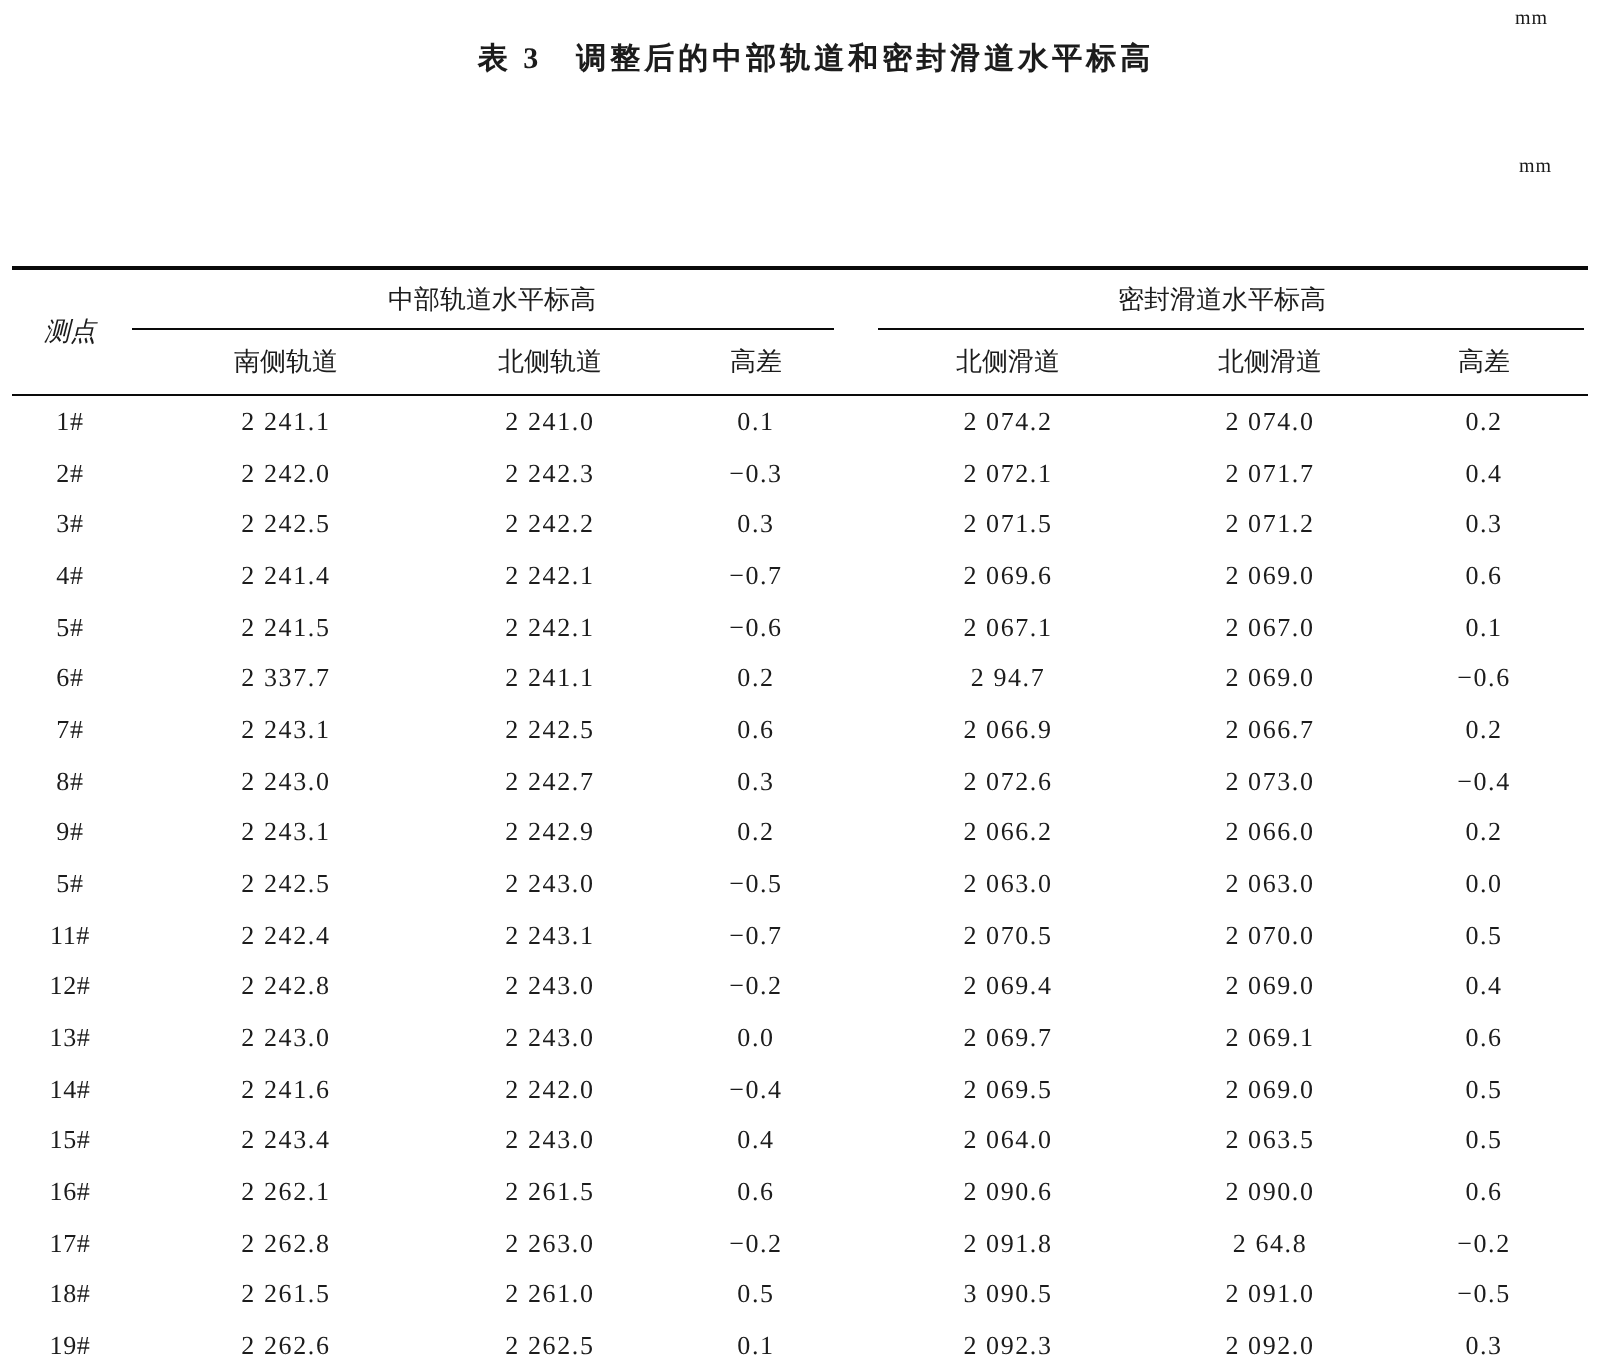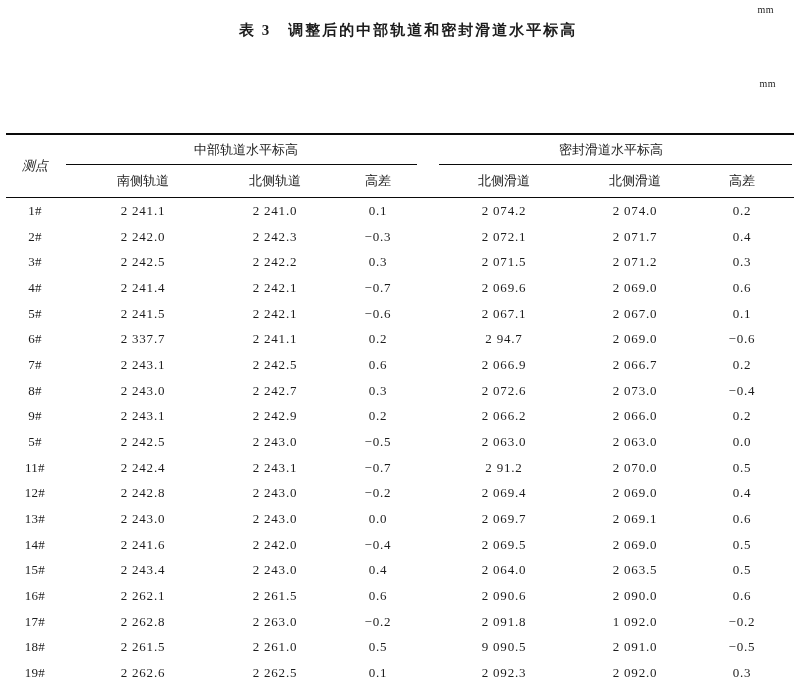--- a/index.html
+++ b/index.html
@@ -216,21 +216,21 @@
           <td class="val">−0.5</td>
           <td class="val">2 063.0</td>
           <td class="val">2 063.0</td>
           <td class="val">0.0</td>
         </tr>
         <tr>
           <td class="pt">11#</td>
           <td class="val">2 242.4</td>
           <td class="val">2 243.1</td>
           <td class="val">−0.7</td>
-          <td class="val">2 91.2</td>
+          <td class="val">2 070.5</td>
           <td class="val">2 070.0</td>
           <td class="val">0.5</td>
         </tr>
         <tr>
           <td class="pt">12#</td>
           <td class="val">2 242.8</td>
           <td class="val">2 243.0</td>
           <td class="val">−0.2</td>
           <td class="val">2 069.4</td>
           <td class="val">2 069.0</td>
@@ -271,29 +271,29 @@
           <td class="val">2 090.6</td>
           <td class="val">2 090.0</td>
           <td class="val">0.6</td>
         </tr>
         <tr>
           <td class="pt">17#</td>
           <td class="val">2 262.8</td>
           <td class="val">2 263.0</td>
           <td class="val">−0.2</td>
           <td class="val">2 091.8</td>
-          <td class="val">1 092.0</td>
+          <td class="val">2 64.8</td>
           <td class="val">−0.2</td>
         </tr>
         <tr>
           <td class="pt">18#</td>
           <td class="val">2 261.5</td>
           <td class="val">2 261.0</td>
           <td class="val">0.5</td>
-          <td class="val">9 090.5</td>
+          <td class="val">3 090.5</td>
           <td class="val">2 091.0</td>
           <td class="val">−0.5</td>
         </tr>
         <tr>
           <td class="pt">19#</td>
           <td class="val">2 262.6</td>
           <td class="val">2 262.5</td>
           <td class="val">0.1</td>
           <td class="val">2 092.3</td>
           <td class="val">2 092.0</td>

